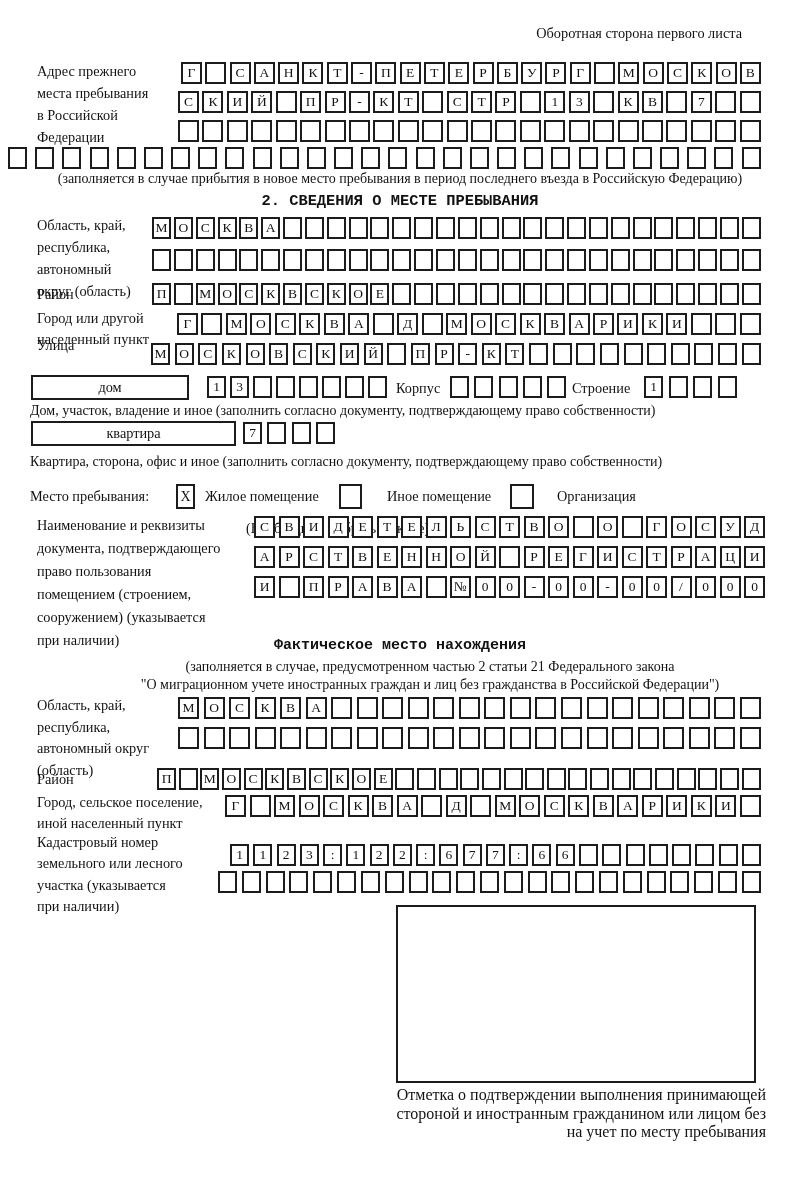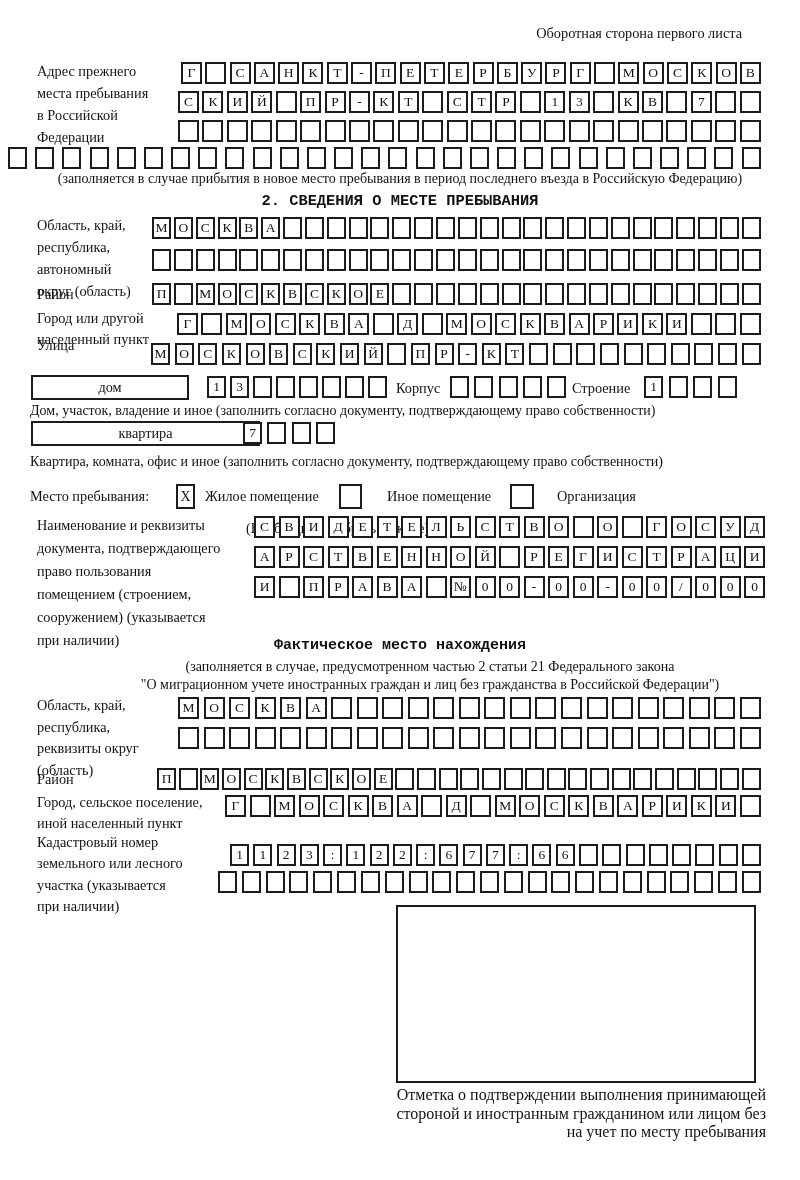--- a/index.html
+++ b/index.html
@@ -338,28 +338,28 @@
   </div>
 <div class="abs lbl" style="left:572px;top:377px;">Строение</div>
 <div class="boxrow" style="left:644px;top:376px;width:93px;">
     <span class="cell">1</span>
     <span class="cell"></span>
     <span class="cell"></span>
     <span class="cell"></span>
   </div>
 <div class="abs note" style="left:30px;top:403px;">Дом, участок, владение и иное (заполнить согласно документу, подтверждающему право собственности)</div>
 
-<div class="longbox" style="left:31px;top:421px;width:229px;">квартира</div>
+<div class="longbox" style="left:31px;top:421px;width:205px;">квартира</div>
 <div class="boxrow" style="left:243px;top:422px;width:92px;">
     <span class="cell">7</span>
     <span class="cell"></span>
     <span class="cell"></span>
     <span class="cell"></span>
   </div>
-<div class="abs note" style="left:30px;top:454px;">Квартира, комната, офис и иное (заполнить согласно документу, подтверждающему право собственности)</div>
+<div class="abs note" style="left:30px;top:454px;">Квартира, сторона, офис и иное (заполнить согласно документу, подтверждающему право собственности)</div>
 
 <div class="abs lbl" style="left:30px;top:485px;">Место пребывания:</div>
 <div class="chkbox" style="left:176px;top:484px;width:19px;">X</div>
 <div class="abs lbl" style="left:205px;top:485px;">Жилое помещение</div>
 <div class="chkbox" style="left:339px;top:484px;width:23px;"></div>
 <div class="abs lbl" style="left:387px;top:485px;">Иное помещение</div>
 <div class="chkbox" style="left:510px;top:484px;width:24px;"></div>
 <div class="abs lbl" style="left:557px;top:485px;">Организация</div>
 <div class="abs note" style="left:246px;top:521px;">(Необходимо выбрать нужное)</div>
 
@@ -441,21 +441,21 @@
     <span class="cell">0</span>
   </div>
 
 <div class="abs title center" style="top:637px;font-size:15px;">Фактическое место нахождения</div>
 <div class="abs note" style="left:60px;right:0;text-align:center;top:659px;">(заполняется в случае, предусмотренном частью 2 статьи 21 Федерального закона</div>
 <div class="abs note" style="left:60px;right:0;text-align:center;top:677px;">"О миграционном учете иностранных граждан и лиц без гражданства в Российской Федерации")</div>
 
 <div class="abs lbl" style="left:37px;top:695px;line-height:21.5px;">
     <div class="lbl-line">Область, край,</div>
     <div class="lbl-line">республика,</div>
-    <div class="lbl-line">реквизиты округ</div>
+    <div class="lbl-line">автономный округ</div>
     <div class="lbl-line">(область)</div>
   </div>
 <div class="boxrow wide" style="left:178px;top:697px;width:583px;">
     <span class="cell">М</span>
     <span class="cell">О</span>
     <span class="cell">С</span>
     <span class="cell">К</span>
     <span class="cell">В</span>
     <span class="cell">А</span>
     <span class="cell"></span>

